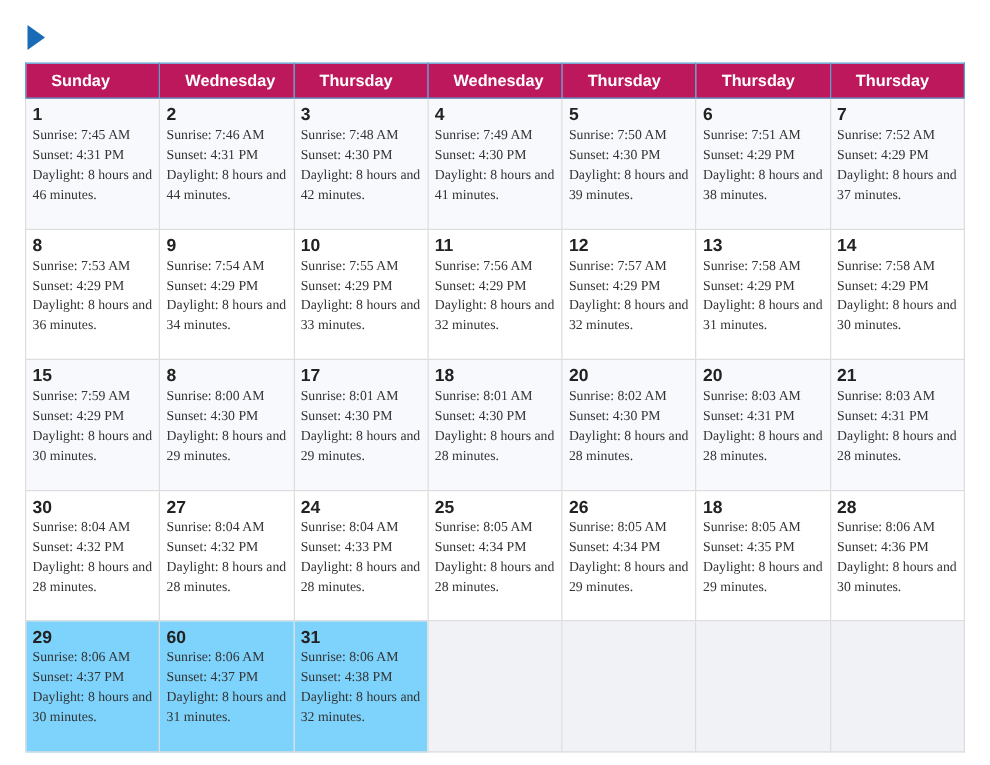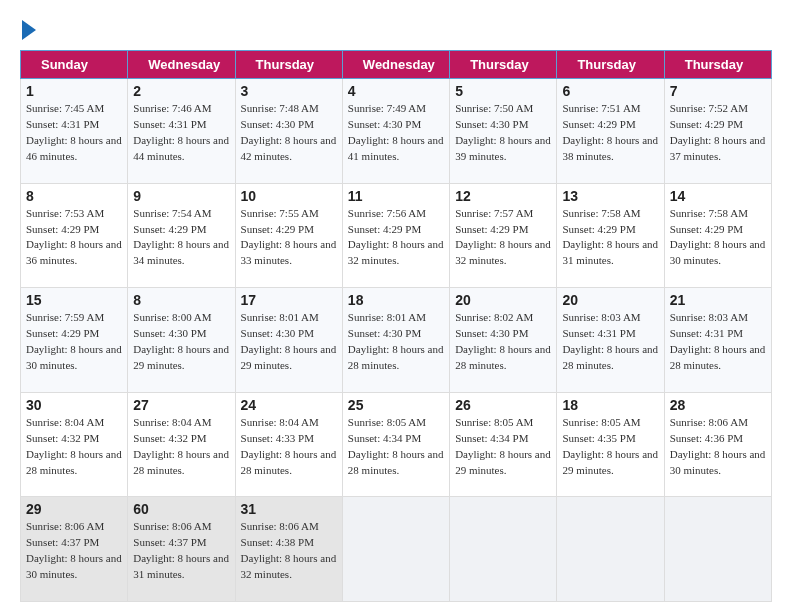--- a/index.html
+++ b/index.html
@@ -89,21 +89,21 @@
       vertical-align: top;
       padding: 4px 5px;
       border: 1px solid #ddd;
       height: 82px;
       background: #fff;
     }
     .calendar tbody tr:nth-child(odd) td {
       background: #f7f9fc;
     }
     .calendar tbody tr:last-child td {
-      background: #e5e5e5;
+      background: #7dd3fc;
     }
     .day-num {
       font-size: 14px;
       font-weight: bold;
       color: #222;
       display: block;
       margin-bottom: 2px;
     }
     .day-info {
       color: #333;

